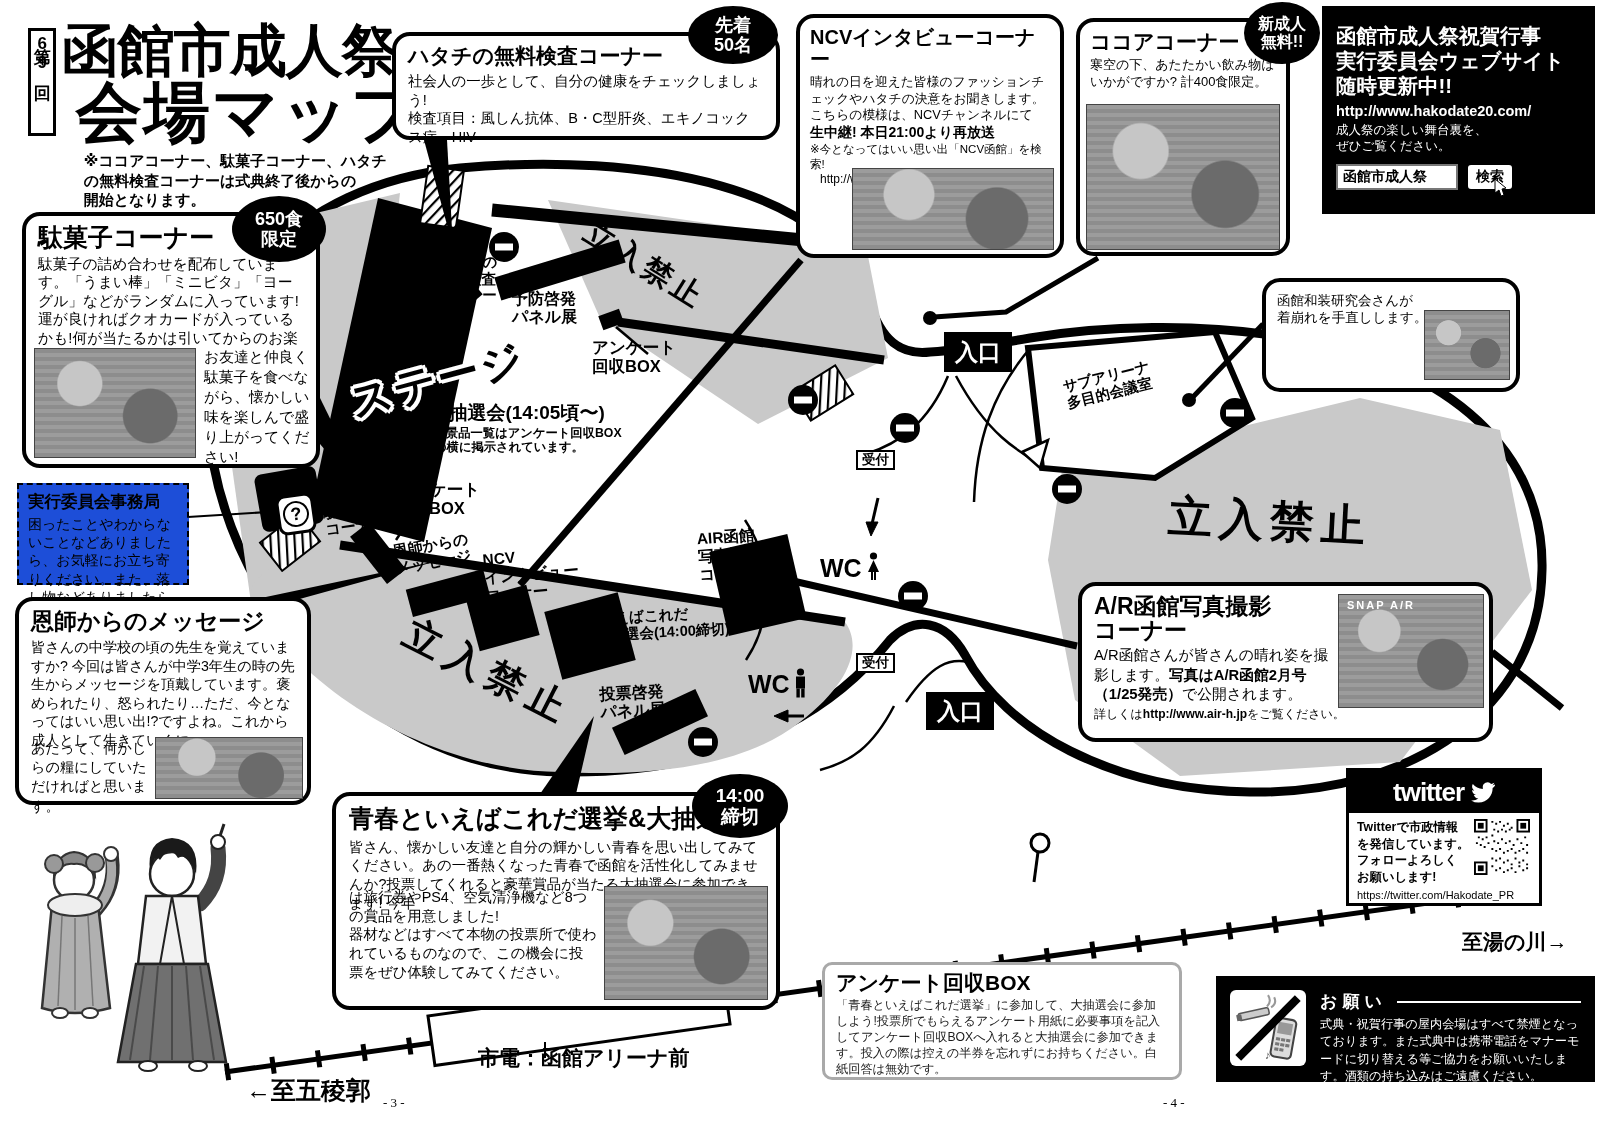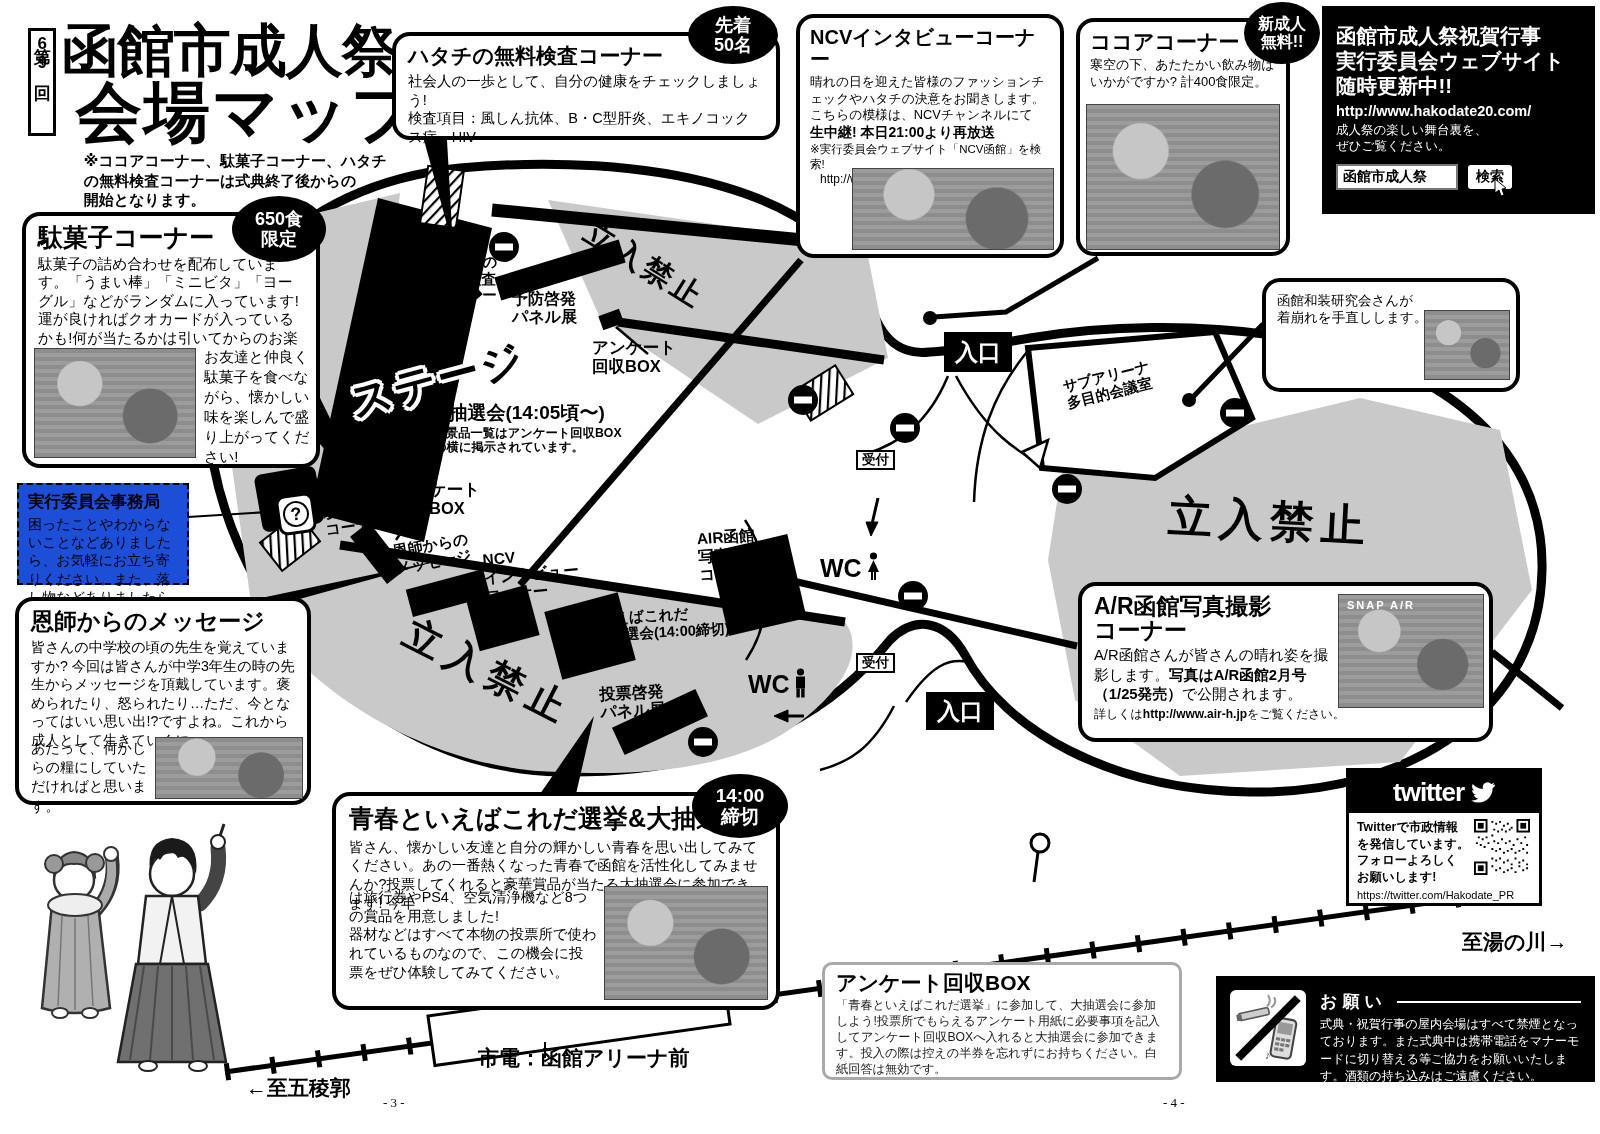--- a/index.html
+++ b/index.html
@@ -229,21 +229,21 @@
   <div class="c-body" style="font-size:14.5px; margin-top:5px;">社会人の一歩として、自分の健康をチェックしましょう!</div>
   <div class="c-body" style="font-size:14.5px;">検査項目：風しん抗体、B・C型肝炎、エキノコックス症、HIV</div>
 </div>
 <div class="badge-oval pre" style="left:688px; top:6px; width:90px; height:58px; font-size:18px;">先着
 50名</div>
 
 <div class="callout" style="left:796px; top:14px; width:268px; height:244px; padding:8px 10px;">
   <div class="c-title" style="font-size:20px;">NCVインタビューコーナー</div>
   <div class="c-body" style="font-size:12.8px; margin-top:4px; line-height:1.3;">晴れの日を迎えた皆様のファッションチェックやハタチの決意をお聞きします。こちらの模様は、NCVチャンネルにて</div>
   <div style="font-size:14px; font-weight:bold;">生中継! 本日21:00より再放送</div>
-  <div style="font-size:11.5px;">※実行委員会ウェブサイト「NCV函館」を検索!</div>
+  <div style="font-size:11.5px;">※今となってはいい思い出「NCV函館」を検索!</div>
   <div style="font-size:12px; margin-left:10px;">
     <span>http://www.ncv.ne.jp/</span>
     <span style="font-size:10px;">(NCVホームページ)</span>
   </div>
   <div class="photo" style="left:52px; top:150px; width:202px; height:82px;"></div>
 </div>
 
 <div class="callout" style="left:1076px; top:18px; width:214px; height:238px; padding:8px 10px;">
   <div class="c-title" style="font-size:21px;">ココアコーナー</div>
   <div class="c-body pre" style="font-size:13px; margin-top:4px;">寒空の下、あたたかい飲み物は
@@ -447,17 +447,17 @@
 
 <div class="keepout pre" style="left:598px; top:212px; font-size:30px; letter-spacing:4px; transform:rotate(32deg); transform-origin:left top;">立入禁止</div>
 <div class="keepout pre" style="left:418px; top:608px; font-size:38px; letter-spacing:8px; transform:rotate(27deg); transform-origin:left top;">立入禁止</div>
 <div class="keepout pre" style="left:1168px; top:492px; font-size:44px; letter-spacing:7px; transform:rotate(3deg);">立入禁止</div>
 
 <div class="qmark" style="left:277px; top:494px; transform:rotate(-8deg);">
   <span>?</span>
 </div>
 
 <div class="maplabel" style="left:478px; top:1046px; font-size:21px; z-index:11;">市電：函館アリーナ前</div>
-<div class="maplabel" style="left:246px; top:1076px; font-size:21px;">←至五稜郭</div>
+<div class="maplabel" style="left:246px; top:1076px; font-size:25px;">←至五稜郭</div>
 <div class="maplabel" style="left:1462px; top:930px; font-size:21px;">至湯の川→</div>
 
 <div class="footer-num" style="left:383px; top:1095px;">- 3 -</div>
 <div class="footer-num" style="left:1163px; top:1095px;">- 4 -</div>
 
 </body></html>

